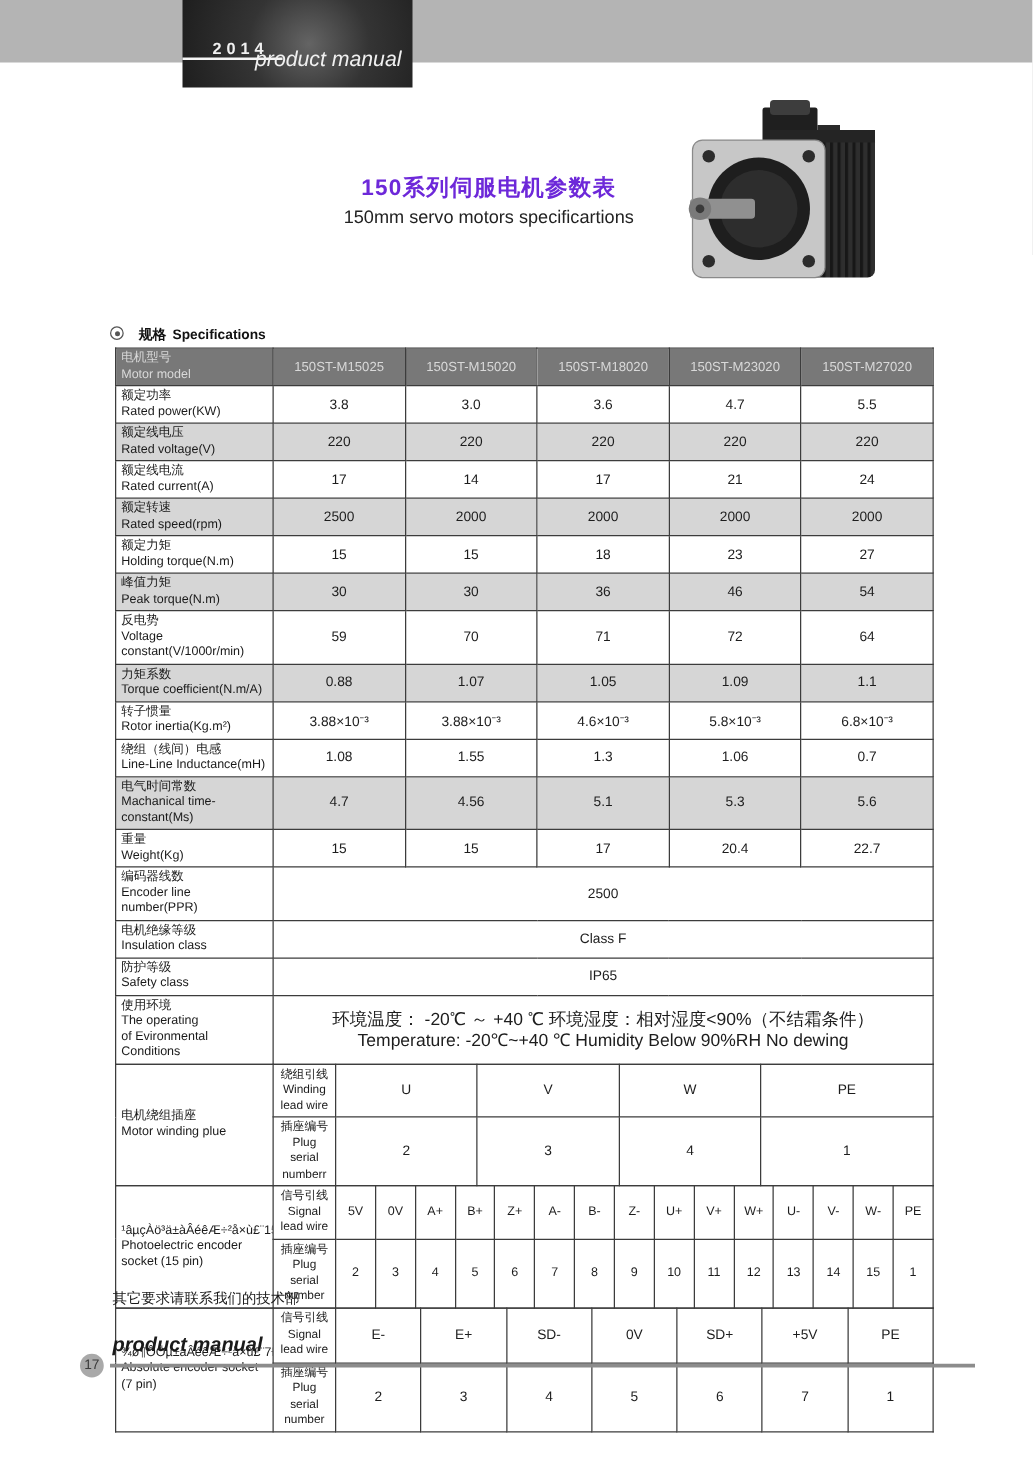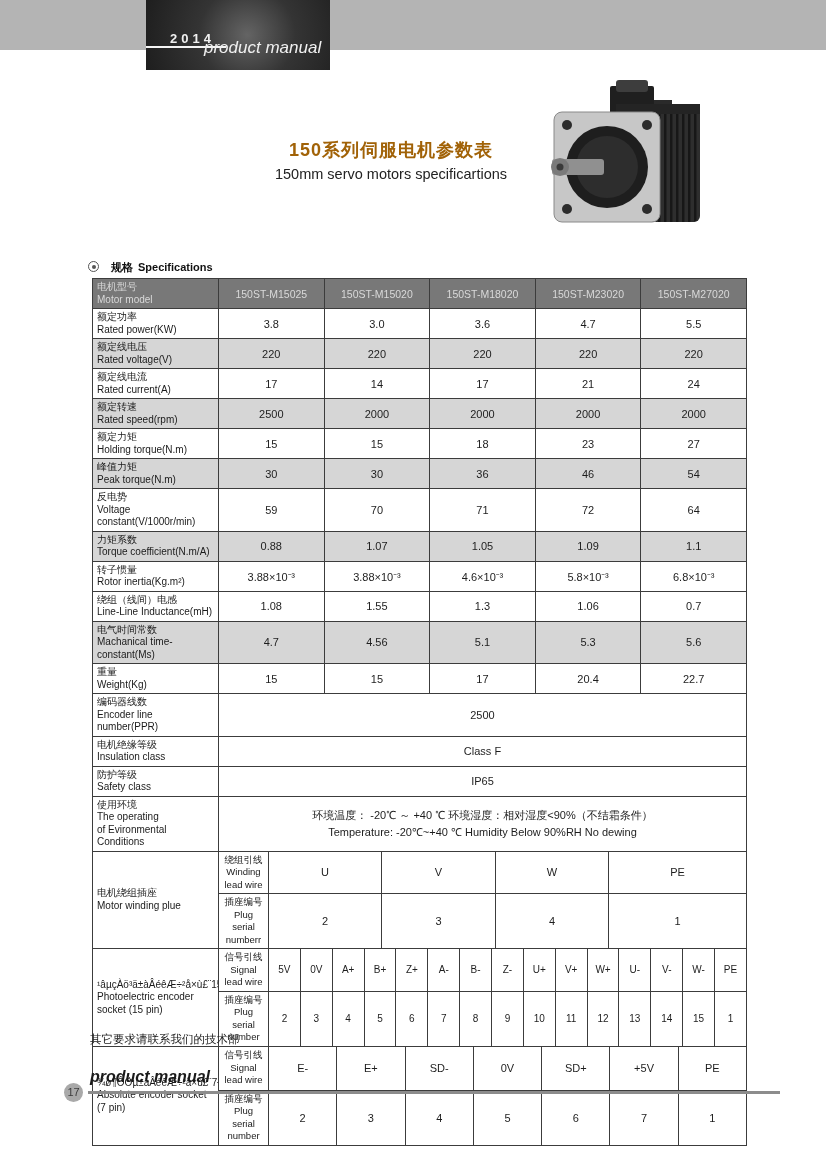--- a/index.html
+++ b/index.html
@@ -8,21 +8,21 @@
   
   .topbar{position:absolute;left:0;top:0;width:826px;height:50px;background:#b4b4b4;}
   .banner{position:absolute;left:146px;top:0;width:184px;height:70px;
           background:radial-gradient(circle at 55% 50%, #646464 0%, #343434 45%, #1e1e1e 100%);}
   .banner-line{position:absolute;left:0;top:46px;width:80px;height:2px;background:#f5f5f5;}
   .banner-year{position:absolute;left:24px;top:31px;font-size:13px;letter-spacing:4px;color:#f0f0f0;font-weight:bold;}
   .banner-title{position:absolute;left:58px;top:38px;font-size:17px;font-style:italic;color:#f0f0f0;}
   .motor{position:absolute;left:550px;top:78px;}
   
   .title-block{position:absolute;left:191px;top:138px;width:400px;text-align:center;}
-  .title-cn{font-size:18px;font-weight:bold;letter-spacing:1px;color:#a16207;}
+  .title-cn{font-size:18px;font-weight:bold;letter-spacing:1px;color:#6d28d9;}
   .title-en{font-size:14.5px;margin-top:4px;color:#222;}
   .section-header{position:absolute;left:88px;top:248px;font-size:11px;font-weight:bold;color:#111;margin-top:12px;}
   .bullet{display:inline-block;width:9px;height:9px;border:1.5px solid #555;border-radius:50%;
           position:relative;margin-right:12px;vertical-align:-1px;}
   .bullet::after{content:"";position:absolute;left:2.5px;top:2.5px;width:4px;height:4px;border-radius:50%;background:#555;}
   .section-cn{margin-right:5px;}
   
   .tables{position:absolute;left:92px;top:278px;width:654px;}
   table{border-collapse:collapse;table-layout:fixed;width:654px;}
   table + table{margin-top:-1px;}
@@ -31,21 +31,21 @@
   .lbl{font-size:10px;text-align:left;padding:2px 4px;line-height:12.5px;color:#1a1a1a;}
   .lbl-line{line-height:12.5px;}
   .sub{font-size:9.5px;text-align:center;padding:2px 3px;line-height:11px;color:#1a1a1a;}
   .mt tr{height:27px;margin-top:24px;}
   .mt tr.hdr{height:28px;background:#787878;}
   .mt tr.hdr .lbl,.mt tr.hdr .val{color:#d9d9d9;}
   .mt tr.hdr .val{font-size:10.5px;}
   .mt tr.shade{background:#d6d6d6;}
   .mt tr.mrow{height:23px;}
   .mt tr.oprow{height:43px;}
-  .mt td.op{font-size:11px;}
+  .mt td.op{font-size:14px;}
   .mt td.op .lbl-line{line-height:17px;text-align:center;}
   .wt tr{height:34px;}
   .e15 tr:first-child{height:42px;}
   .e15 tr:last-child{height:46px;}
   .e15 .val{font-size:10px;}
   .e7 tr:first-child{height:44px;}
   .e7 tr:last-child{height:46px;}
   
   .note{position:absolute;left:90px;top:1032px;font-size:11.5px;line-height:15.5px;color:#1a1a1a;text-align:center;}
   .brand{position:absolute;left:90px;top:1068px;font-size:16px;font-weight:bold;font-style:italic;color:#1a1a1a;}

